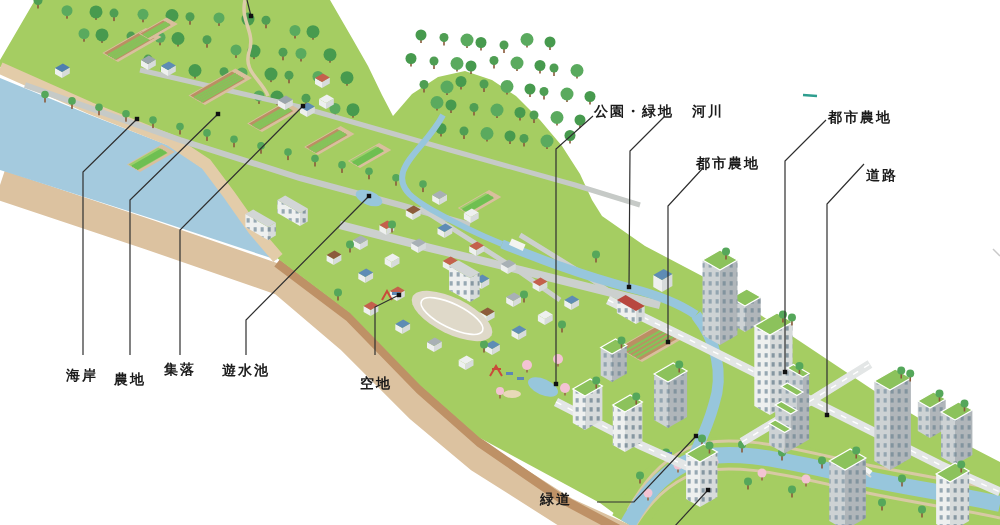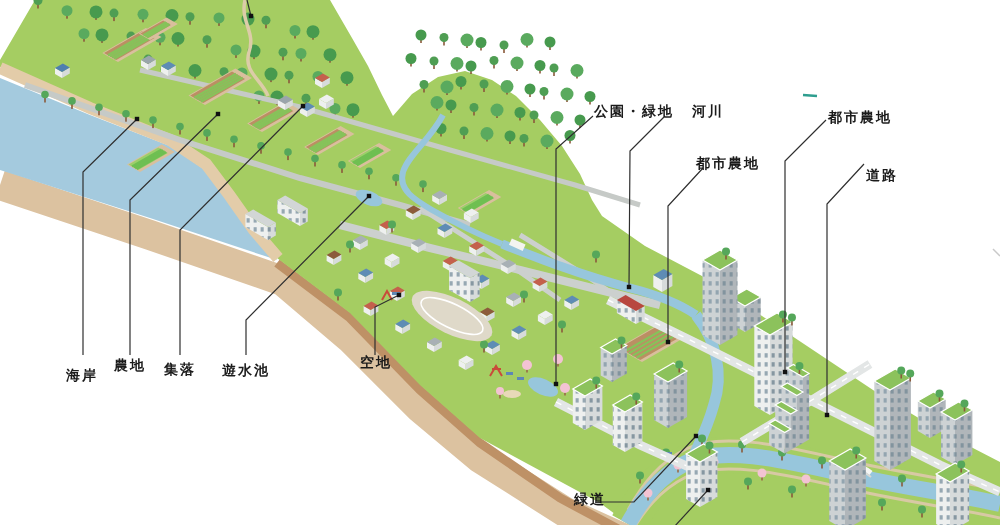--- a/index.html
+++ b/index.html
@@ -639,23 +639,23 @@
         <rect x="665.8" y="339.8" width="4.4" height="4.4" fill="#111111"></rect>
         <rect x="782.8" y="369.8" width="4.4" height="4.4" fill="#111111"></rect>
         <rect x="824.8" y="412.8" width="4.4" height="4.4" fill="#111111"></rect>
         <rect x="693.8" y="433.8" width="4.4" height="4.4" fill="#111111"></rect>
         <rect x="705.8" y="487.8" width="4.4" height="4.4" fill="#111111"></rect>
         <rect x="248.8" y="13.8" width="4.4" height="4.4" fill="#111111"></rect>
       </g>
   </svg>
 
   <div class="lbl" style="left:66px;top:368px">海岸</div>
-  <div class="lbl" style="left:114px;top:358px">農地</div>
+  <div class="lbl" style="left:114px;top:372px">農地</div>
   <div class="lbl" style="left:164px;top:362px">集落</div>
   <div class="lbl" style="left:222px;top:363px">遊水池</div>
-  <div class="lbl" style="left:360px;top:355px">空地</div>
+  <div class="lbl" style="left:360px;top:376px">空地</div>
   <div class="lbl" style="left:594px;top:104px">公園・緑地</div>
   <div class="lbl" style="left:692px;top:104px">河川</div>
   <div class="lbl" style="left:696px;top:156px">都市農地</div>
   <div class="lbl" style="left:828px;top:110px">都市農地</div>
   <div class="lbl" style="left:866px;top:168px">道路</div>
-  <div class="lbl" style="left:574px;top:492px">緑道</div>
+  <div class="lbl" style="left:540px;top:492px">緑道</div>
 </div>
 
 </body></html>

